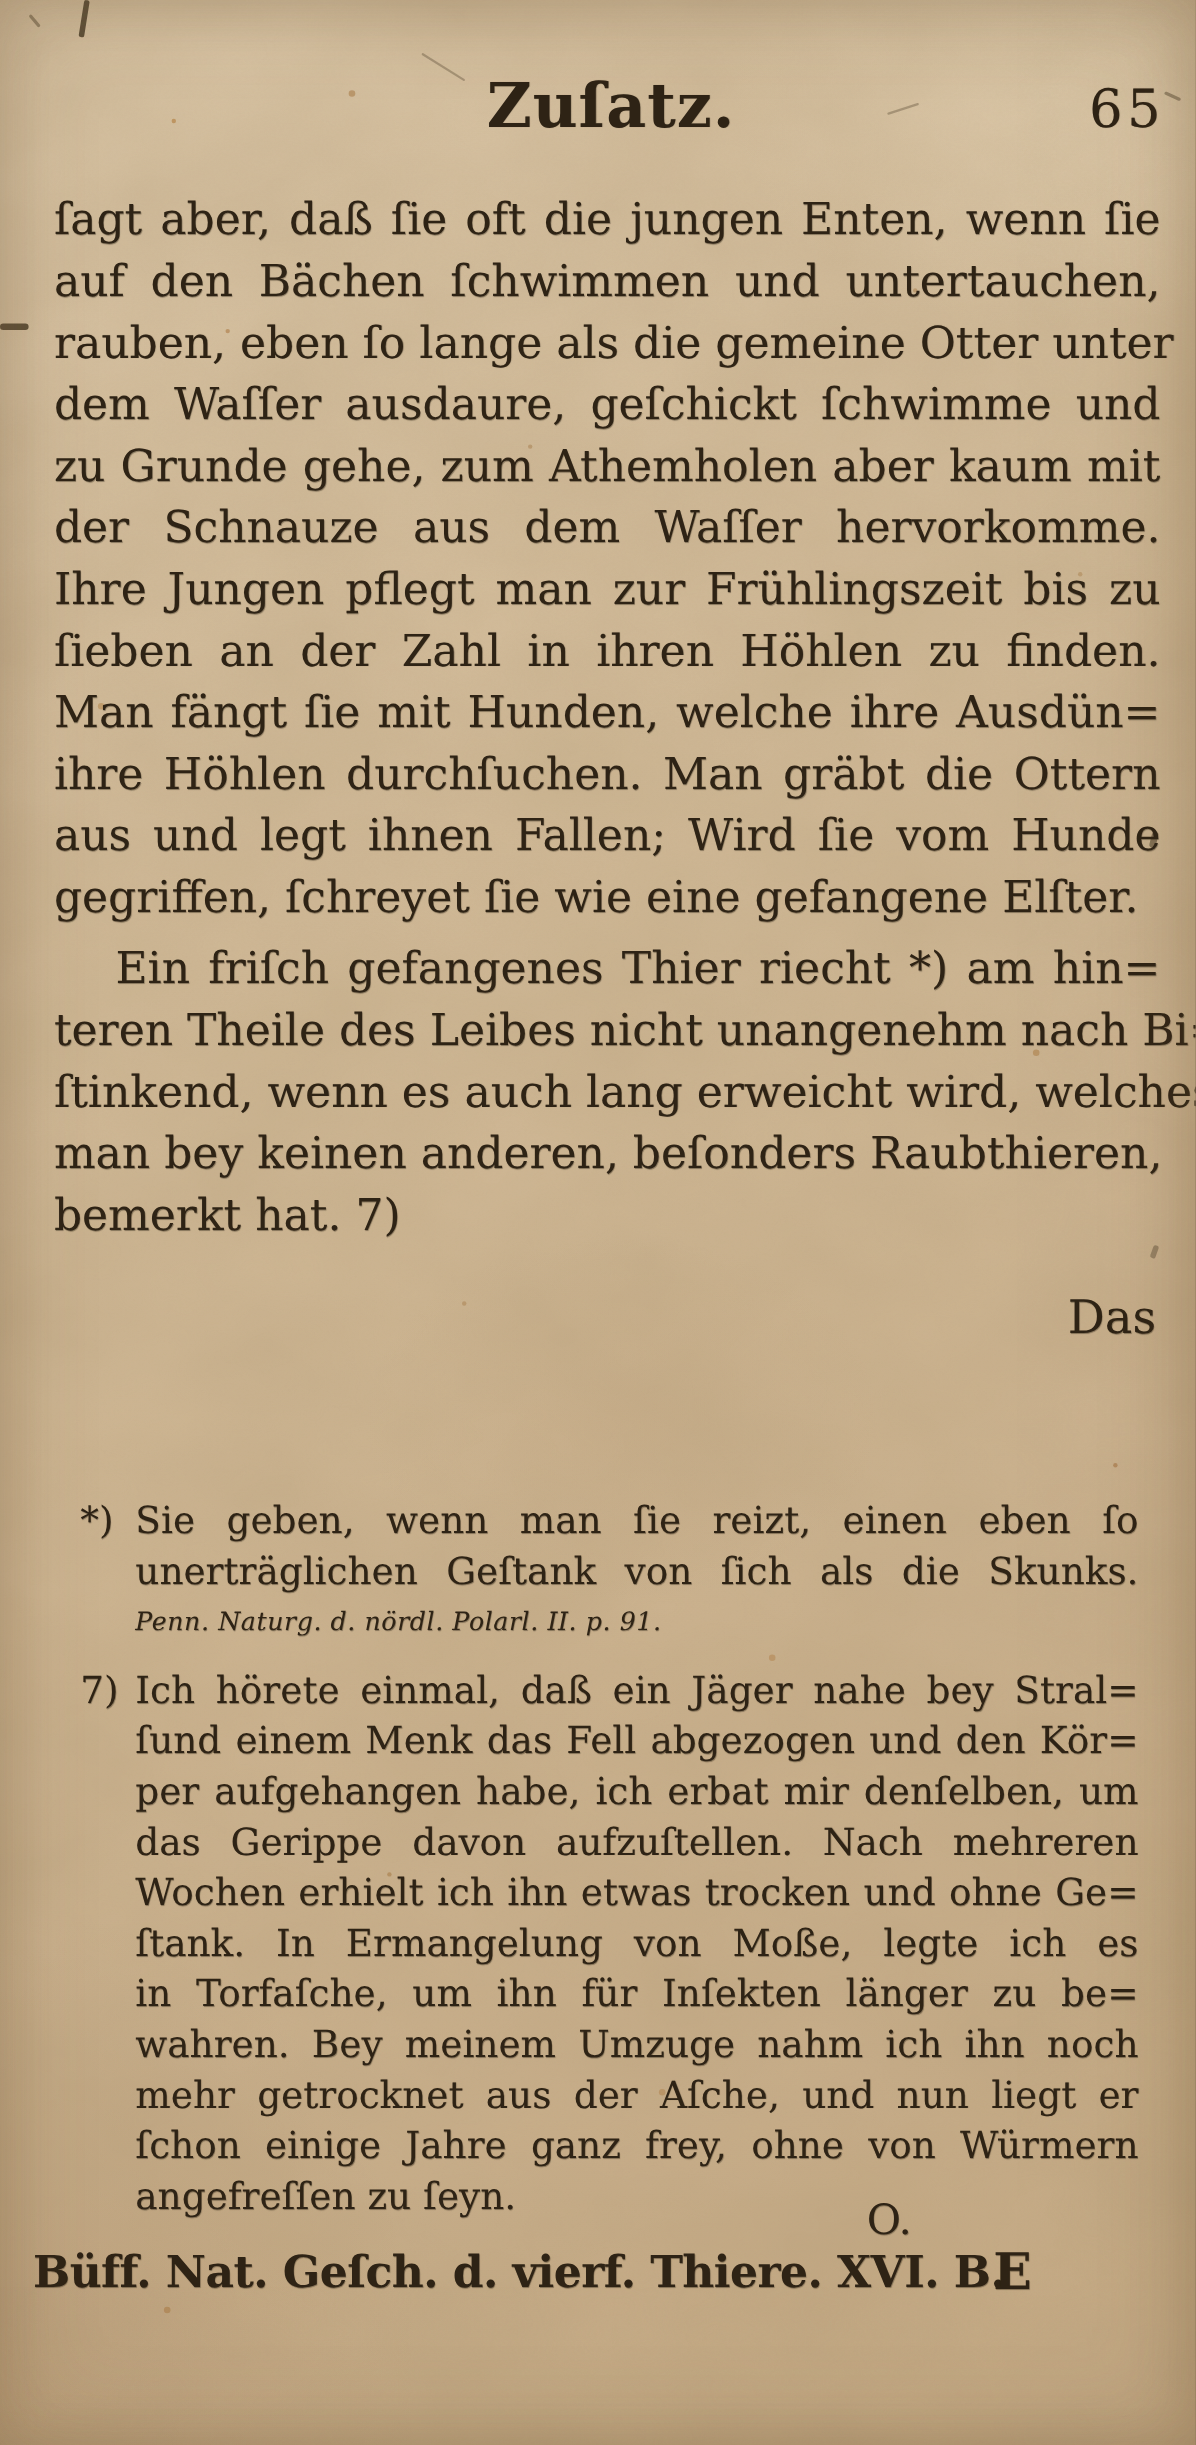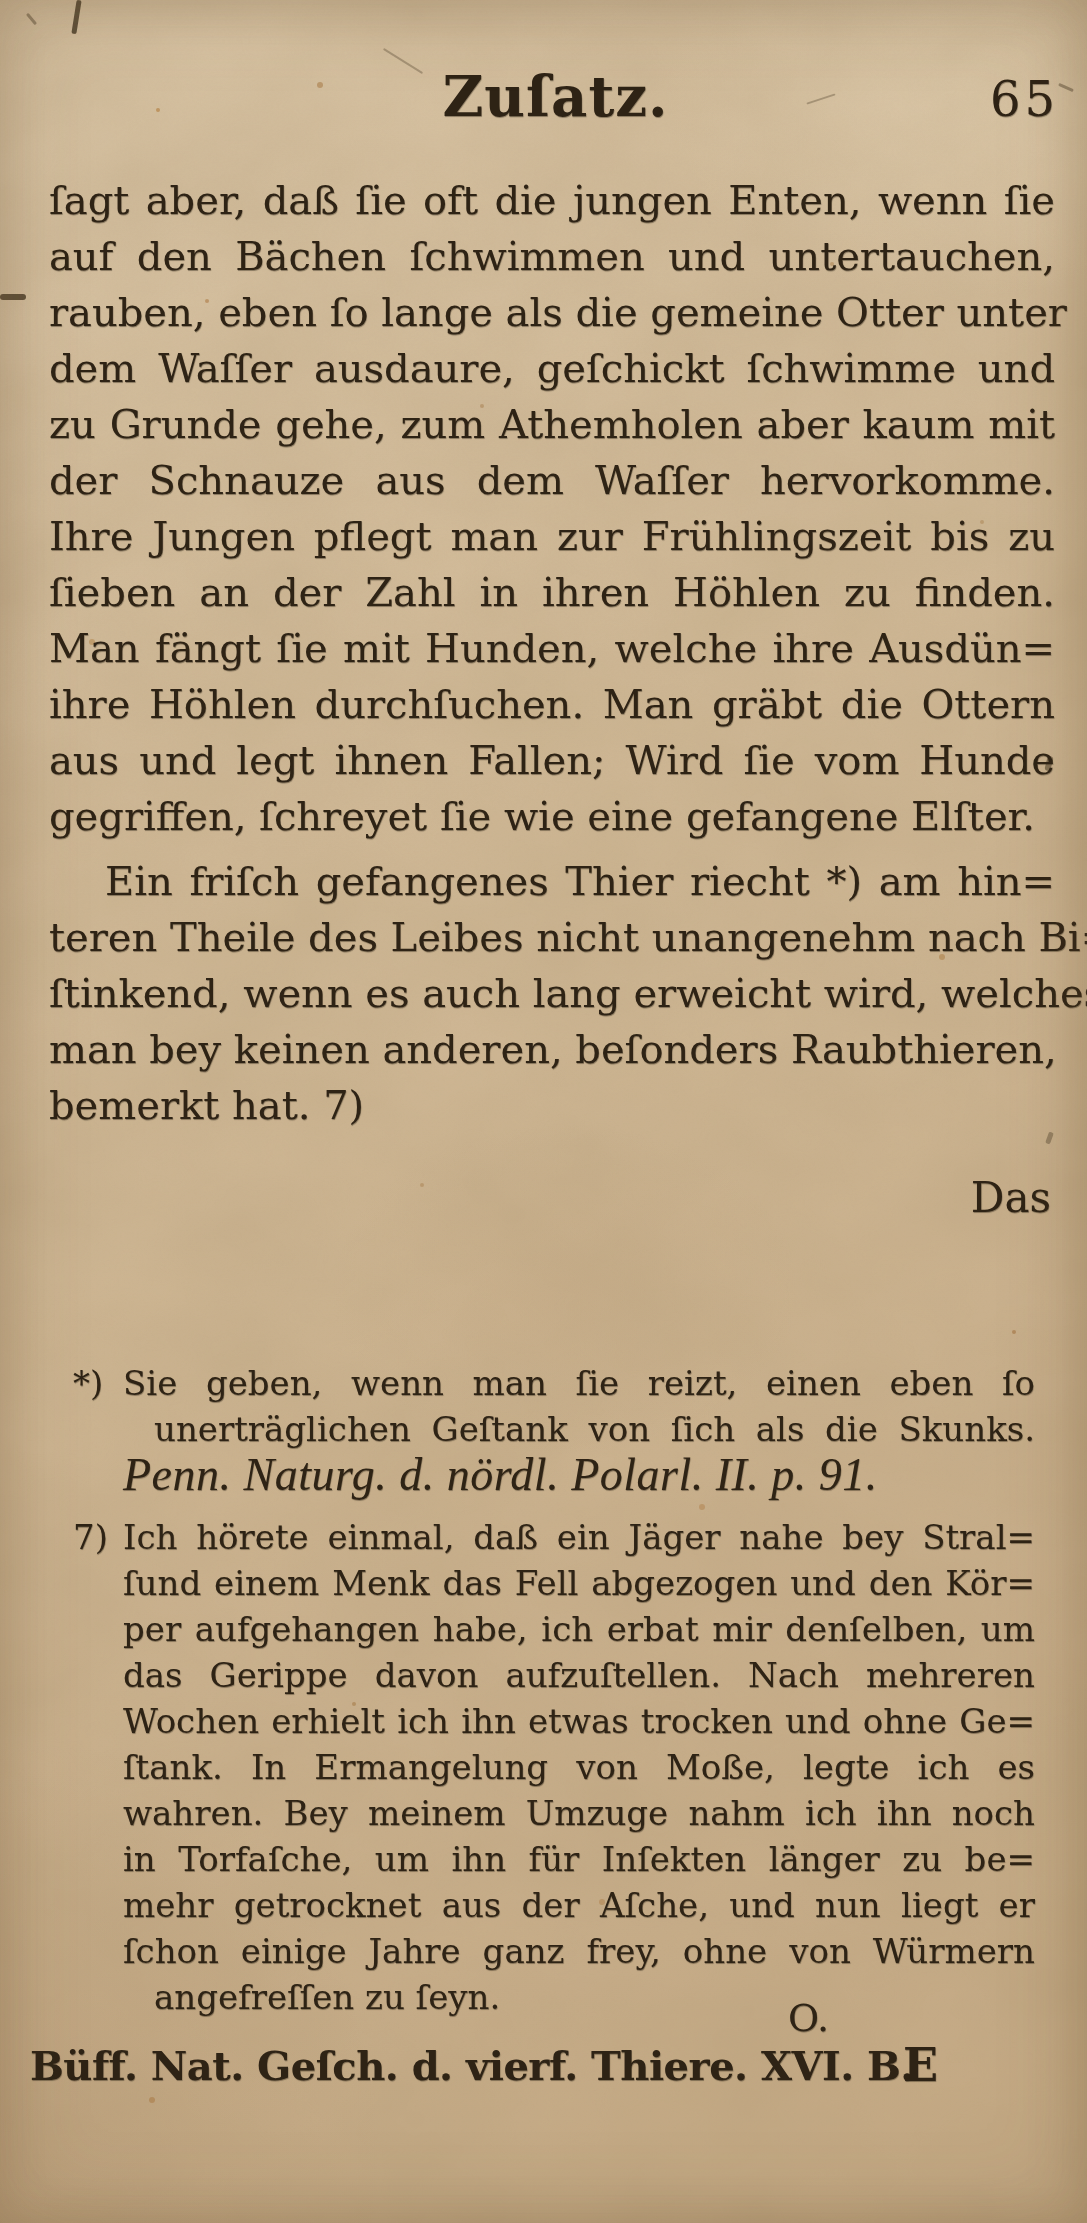--- a/index.html
+++ b/index.html
@@ -34,23 +34,23 @@
   .para-2 .line:first-child{text-indent:56px;}
 
   .catchword-das{position:absolute;top:1173px;right:36px;font-size:42px;z-index:2;}
   .catchword-o{position:absolute;top:1996px;left:788px;font-size:38px;z-index:2;}
 
   .footnotes{position:absolute;left:123px;top:1360px;width:912px;z-index:2;}
   .footnote{position:relative;}
   .fn-marker{position:absolute;left:-50px;top:0;font-size:34px;line-height:46px;}
   .fn-lines .line{height:46px;line-height:46px;font-size:34px;
         text-align:justify;text-align-last:justify;white-space:nowrap;}
-  .fn-lines .line:last-child{text-align-last:left;margin-left:31px;}
+  .fn-lines .line:last-child{text-align-last:left;}
   .fn-star .fn-lines .line:last-child{text-align-last:justify;}
-  .fn-source{height:46px;line-height:46px;font-size:46px;font-style:italic;letter-spacing:.5px;font-family:Liberation Serif, serif;}
+  .fn-source{height:46px;line-height:46px;font-size:23px;font-style:italic;letter-spacing:.5px;}
   .fn-seven{margin-top:16px;}
 
   .sig-line{position:absolute;left:30px;top:2042px;font-size:40px;font-weight:bold;
         letter-spacing:-0.5px;z-index:2;}
   .gathering{position:absolute;left:903px;top:2038px;font-size:46px;font-weight:bold;z-index:2;}
 
   .ink{position:absolute;background:#3a2d1a;z-index:2;border-radius:2px;}
   .m1{left:74px;top:0;width:5px;height:34px;transform:rotate(9deg);opacity:.75;}
   .m2{left:30px;top:12px;width:3px;height:14px;transform:rotate(-40deg);opacity:.4;}
   .m3{left:0;top:294px;width:26px;height:6px;opacity:.75;border-radius:3px;}
@@ -141,22 +141,22 @@
     </div>
     <div class="footnote fn-seven">
       <span class="fn-marker">7)</span>
       <div class="fn-lines">
           <div class="line">Ich hörete einmal, daß ein Jäger nahe bey Stral=</div>
           <div class="line">ſund einem Menk das Fell abgezogen und den Kör=</div>
           <div class="line">per aufgehangen habe, ich erbat mir denſelben, um</div>
           <div class="line">das Gerippe davon aufzuſtellen. Nach mehreren</div>
           <div class="line">Wochen erhielt ich ihn etwas trocken und ohne Ge=</div>
           <div class="line">ſtank. In Ermangelung von Moße, legte ich es</div>
+          <div class="line">in Torfaſche, um ihn für Inſekten länger zu be=</div>
           <div class="line">wahren. Bey meinem Umzuge nahm ich ihn noch</div>
-          <div class="line">in Torfaſche, um ihn für Inſekten länger zu be=</div>
           <div class="line">mehr getrocknet aus der Aſche, und nun liegt er</div>
           <div class="line">ſchon einige Jahre ganz frey, ohne von Würmern</div>
           <div class="line">angefreſſen zu ſeyn.</div>
         </div>
     </div>
   </section>
 
   <div class="catchword-o">O.</div>
 
   <footer>

